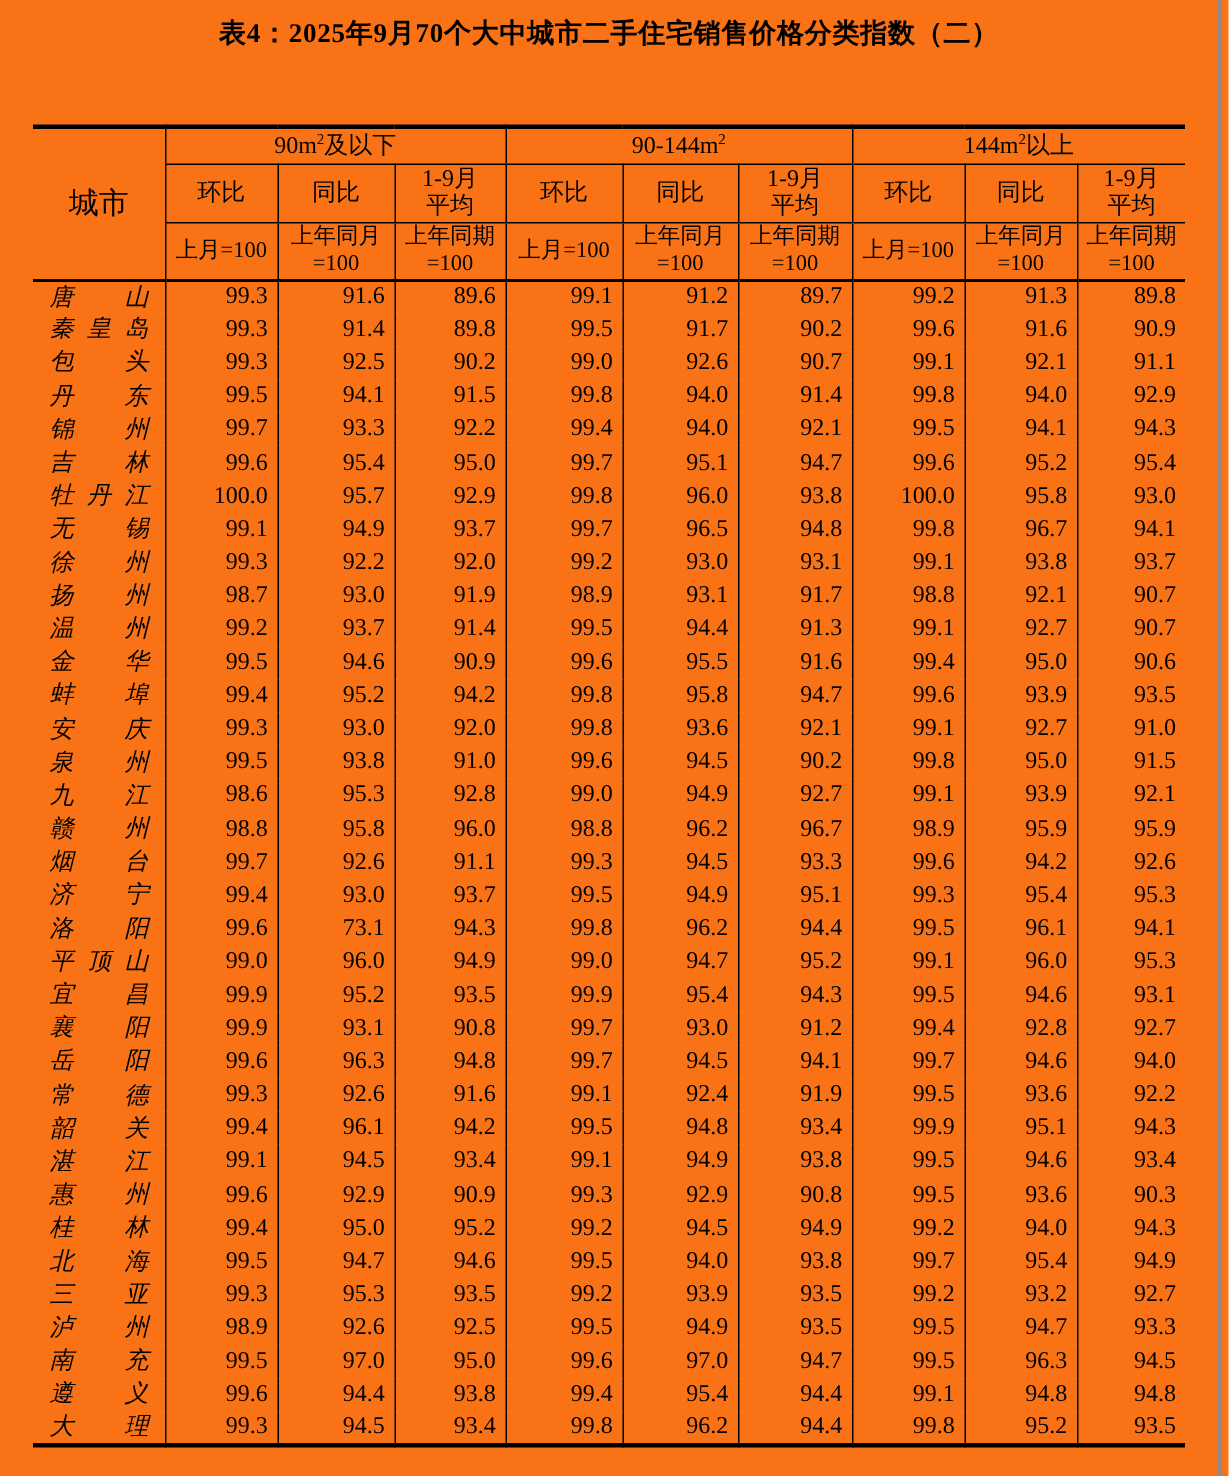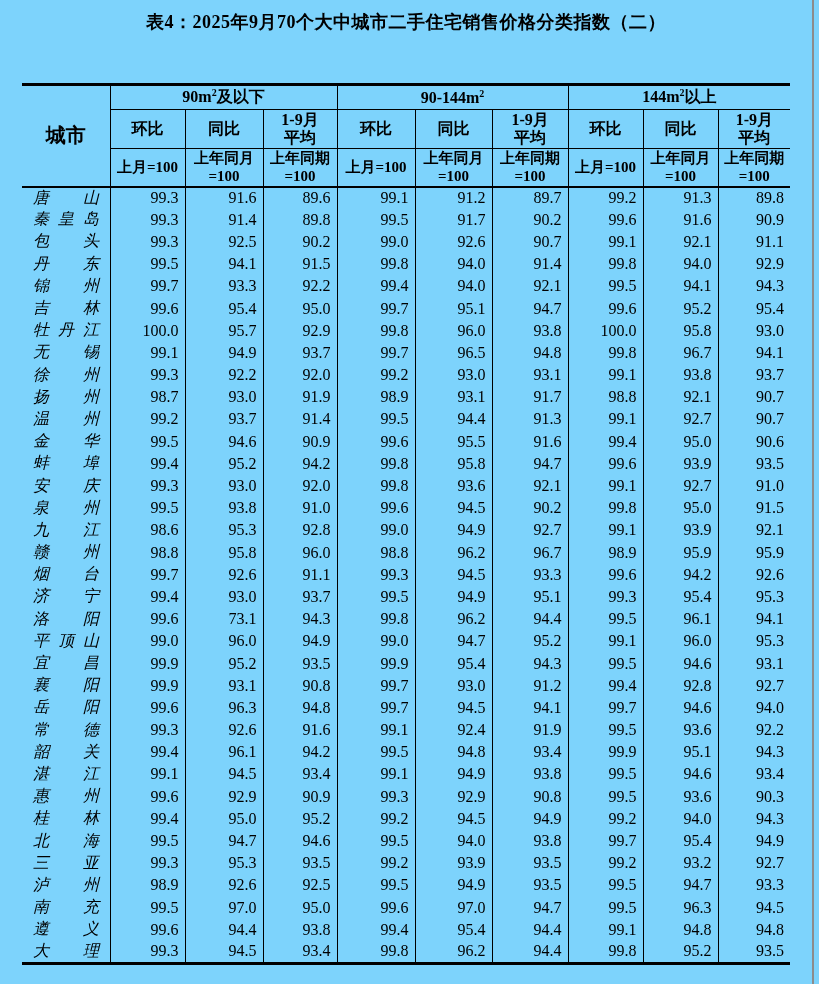--- a/index.html
+++ b/index.html
@@ -5,21 +5,21 @@
   * { box-sizing: border-box; }
   html, body { margin: 0; padding: 0; background: #ffffff; }
   body {
     width: 819px; height: 984px;
     font-family: "Liberation Serif", "DejaVu Serif", serif;
     color: #000;
   }
   .page {
     position: relative;
     width: 819px; height: 984px;
-    background: #7dd3fc;
+    background: #f97316;
     overflow: hidden;
   }
   .page-title {
     position: absolute;
     top: 10px; left: 22px; width: 768px;
     text-align: center;
     font-size: 18px;
     font-weight: bold;
     letter-spacing: 0.5px;
     white-space: nowrap;
@@ -32,21 +32,21 @@
   }
   table.price-table {
     position: absolute;
     top: 83px; left: 22px;
     width: 768px;
     border-collapse: collapse;
     table-layout: fixed;
     border-top: 3px solid #000;
     border-bottom: 3px solid #000;
   }
-  th { font-weight: bold; text-align: center; padding: 0; }
+  th { font-weight: normal; text-align: center; padding: 0; }
   .th-city {
     border-bottom: 2px solid #000;
     font-size: 20px;
     vertical-align: middle;
   }
   .th-group {
     height: 25px;
     border-left: 1px solid #000;
     border-bottom: 1px solid #000;
     font-size: 16px;

